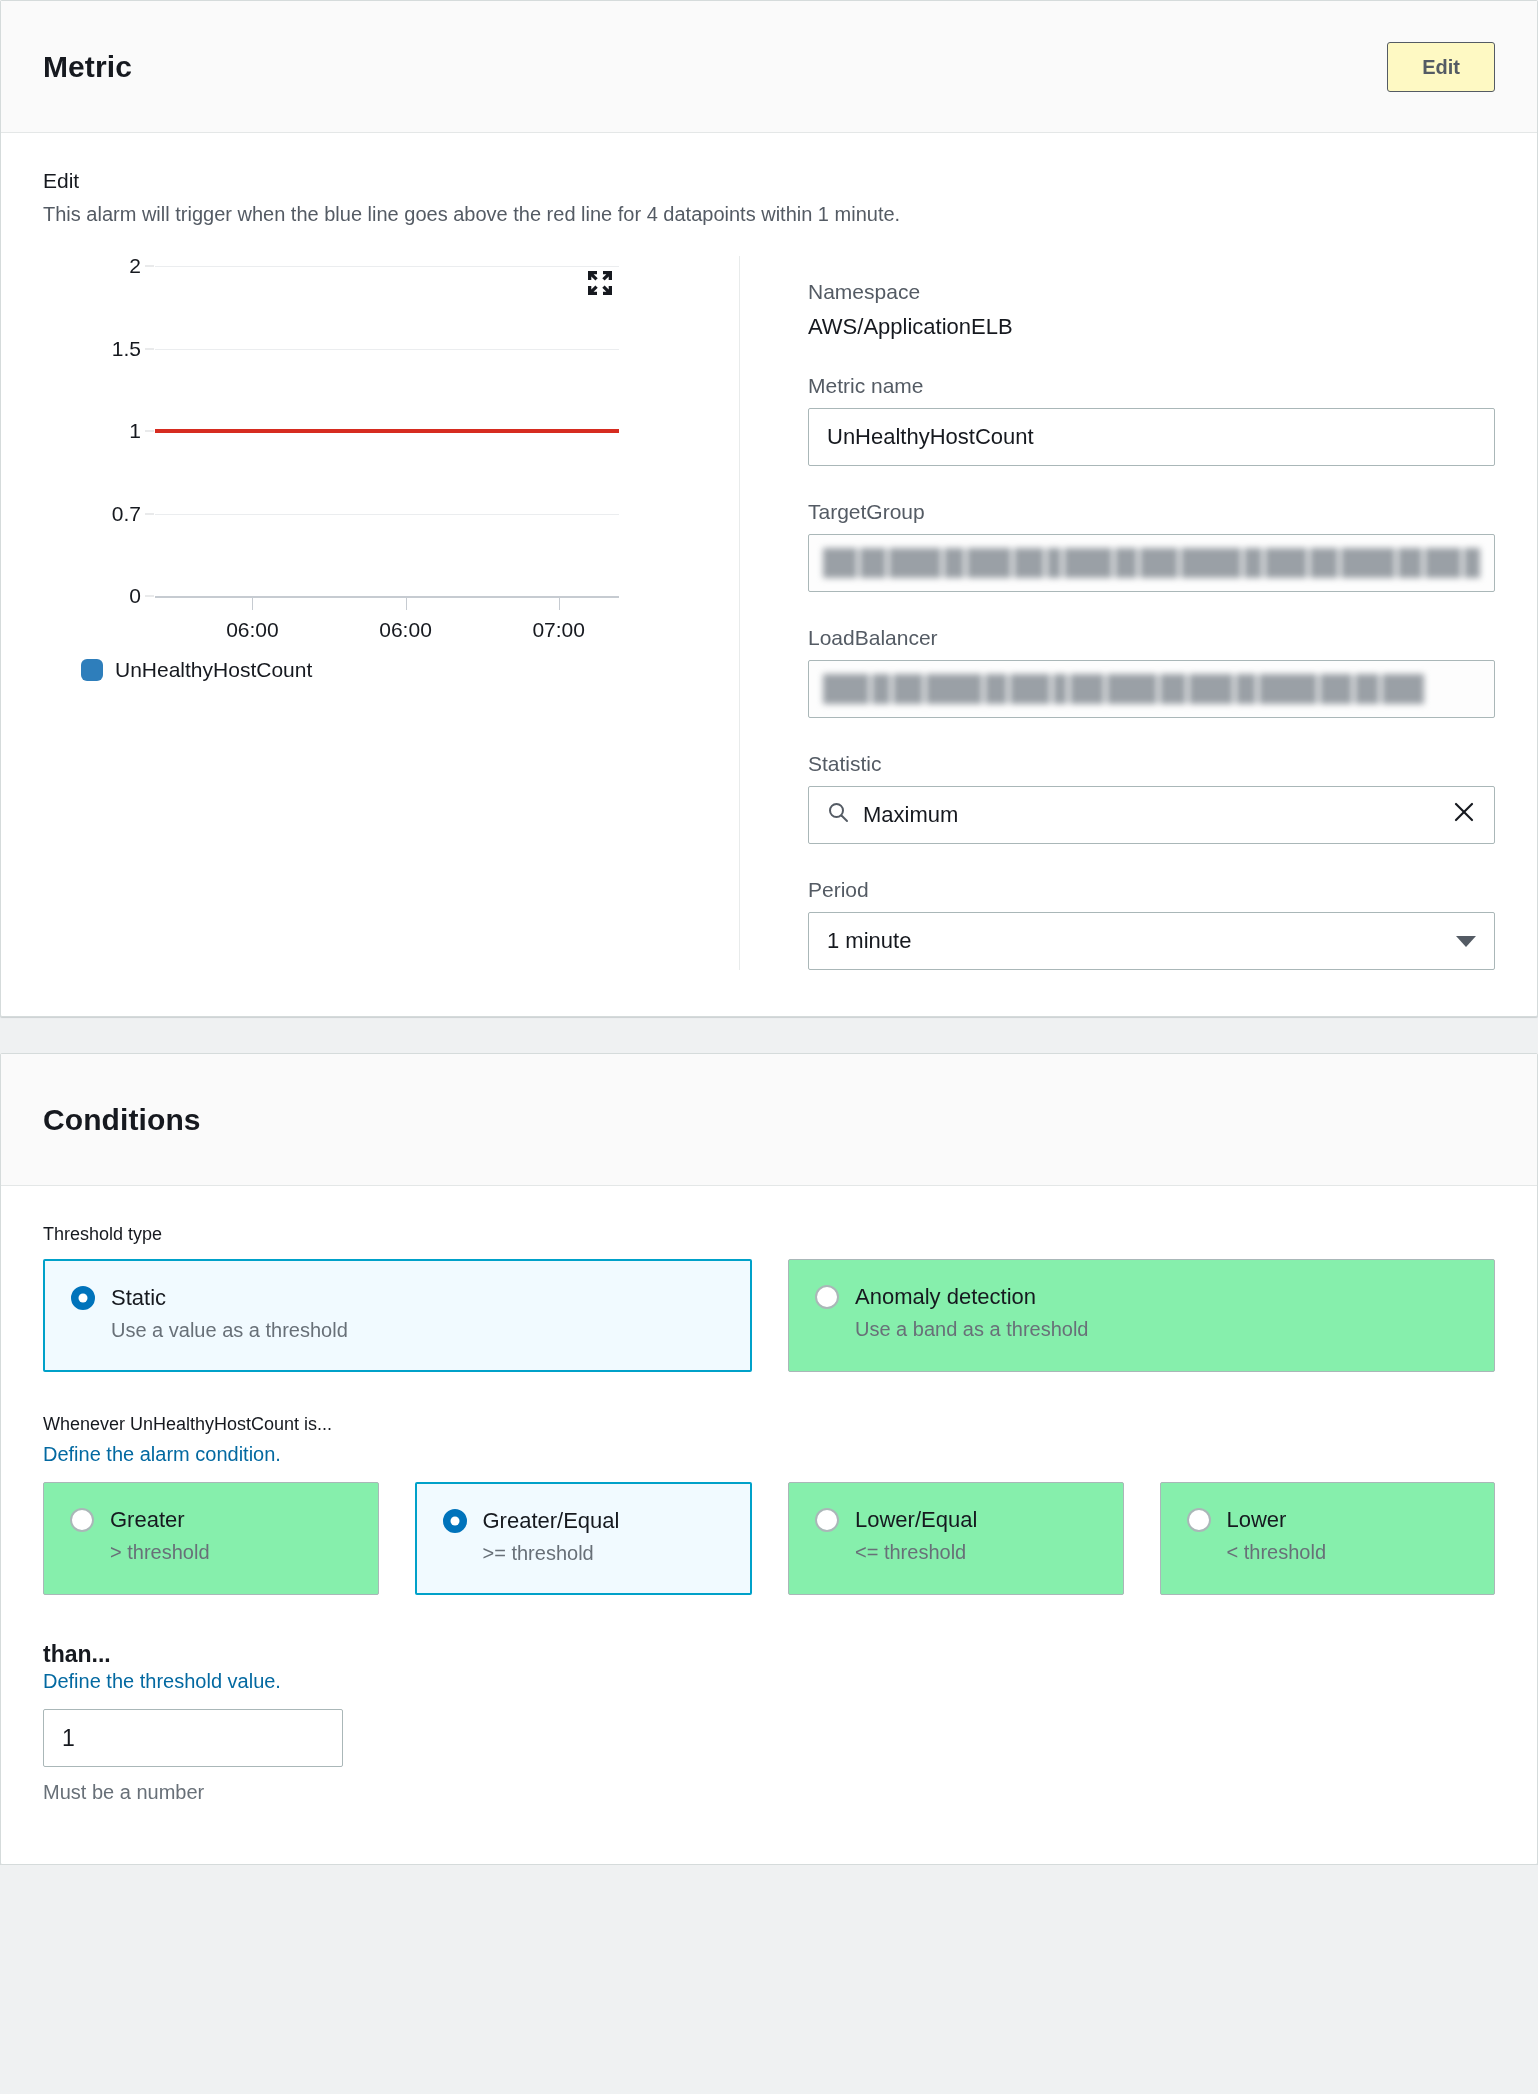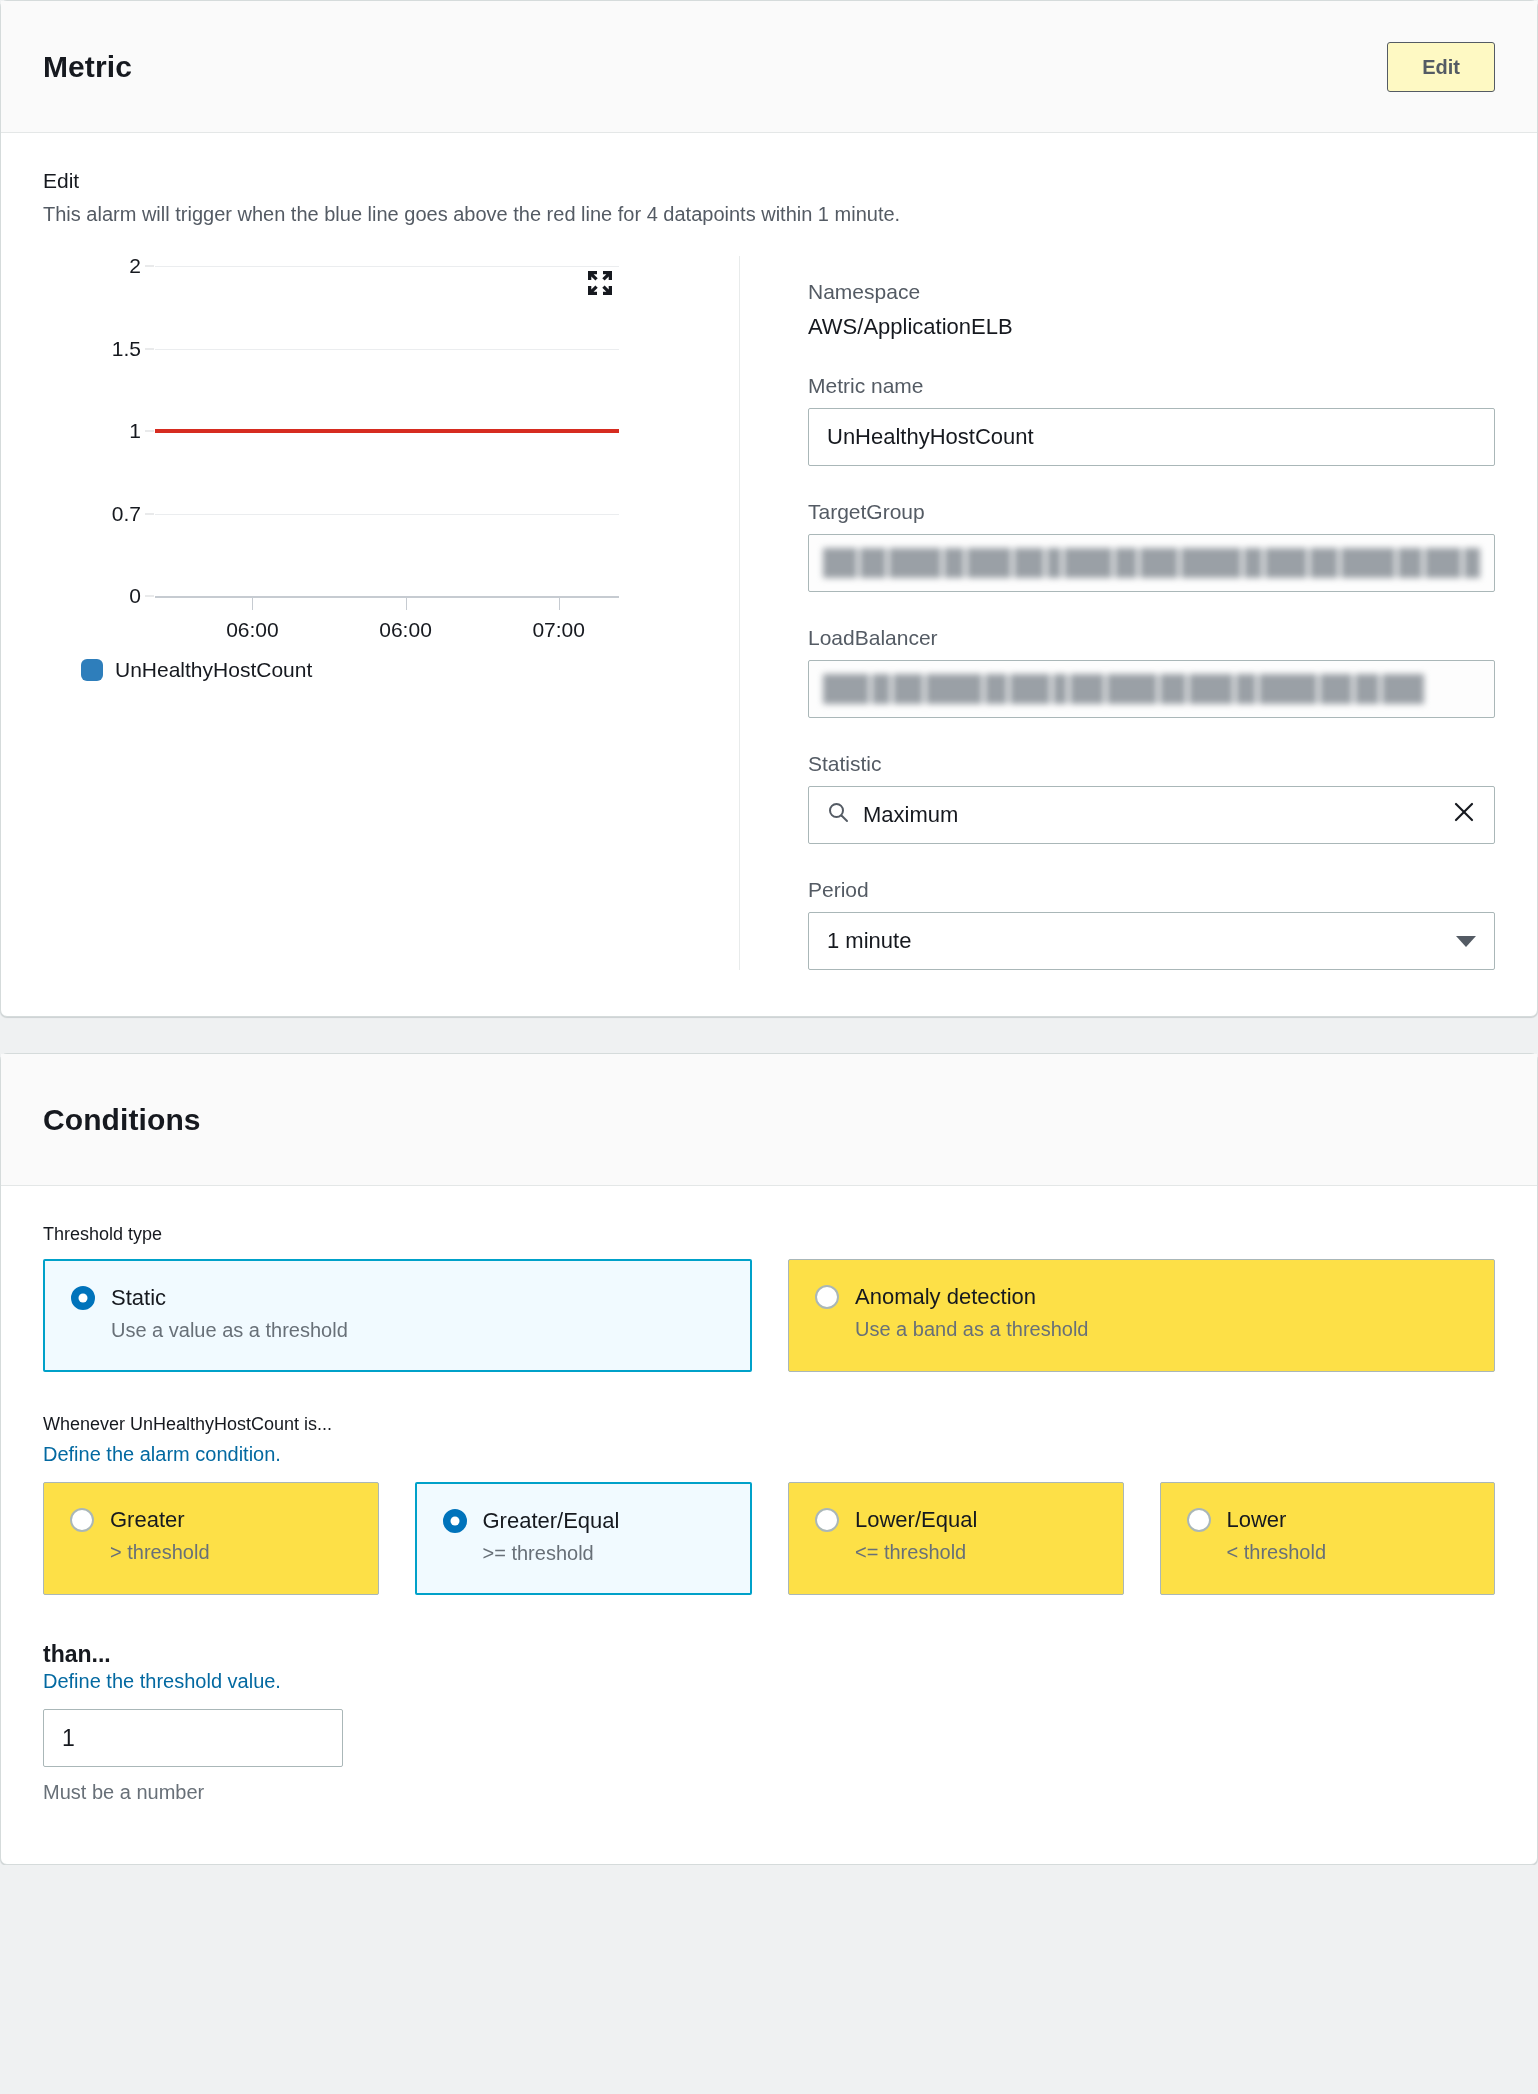--- a/index.html
+++ b/index.html
@@ -11,21 +11,21 @@
     color: #16191f;
     -webkit-font-smoothing: antialiased;
   }
 
   .page { width: 1538px; }
 
   
   .panel {
     background: #ffffff;
     border: 1px solid #d5dbdb;
-    border-radius: 7px;
+    border-radius: 2px;
     box-shadow: 0 1px 1px 0 rgba(0,28,36,.15);
   }
 
   .panel-header {
     background: #fafafa;
     border-bottom: 1px solid #e4e7e7;
     padding: 28px 42px;
     display: flex;
     align-items: center;
     justify-content: space-between;
@@ -220,21 +220,21 @@
     margin-top: -6px;
     margin-bottom: 16px;
   }
 
   .card-row { display: flex; gap: 36px; }
 
   .opt-card {
     flex: 1;
     border: 1px solid #aab7b8;
     border-radius: 2px;
-    background: #fde047;
+    background: #86efac;
     padding: 24px 26px 28px 26px;
     cursor: pointer;
     min-height: 110px;
   }
   .opt-card.selected {
     border: 2px solid #00a1c9;
     background: #f1faff;
   }
 
   .opt-top { display: flex; align-items: center; gap: 16px; }

